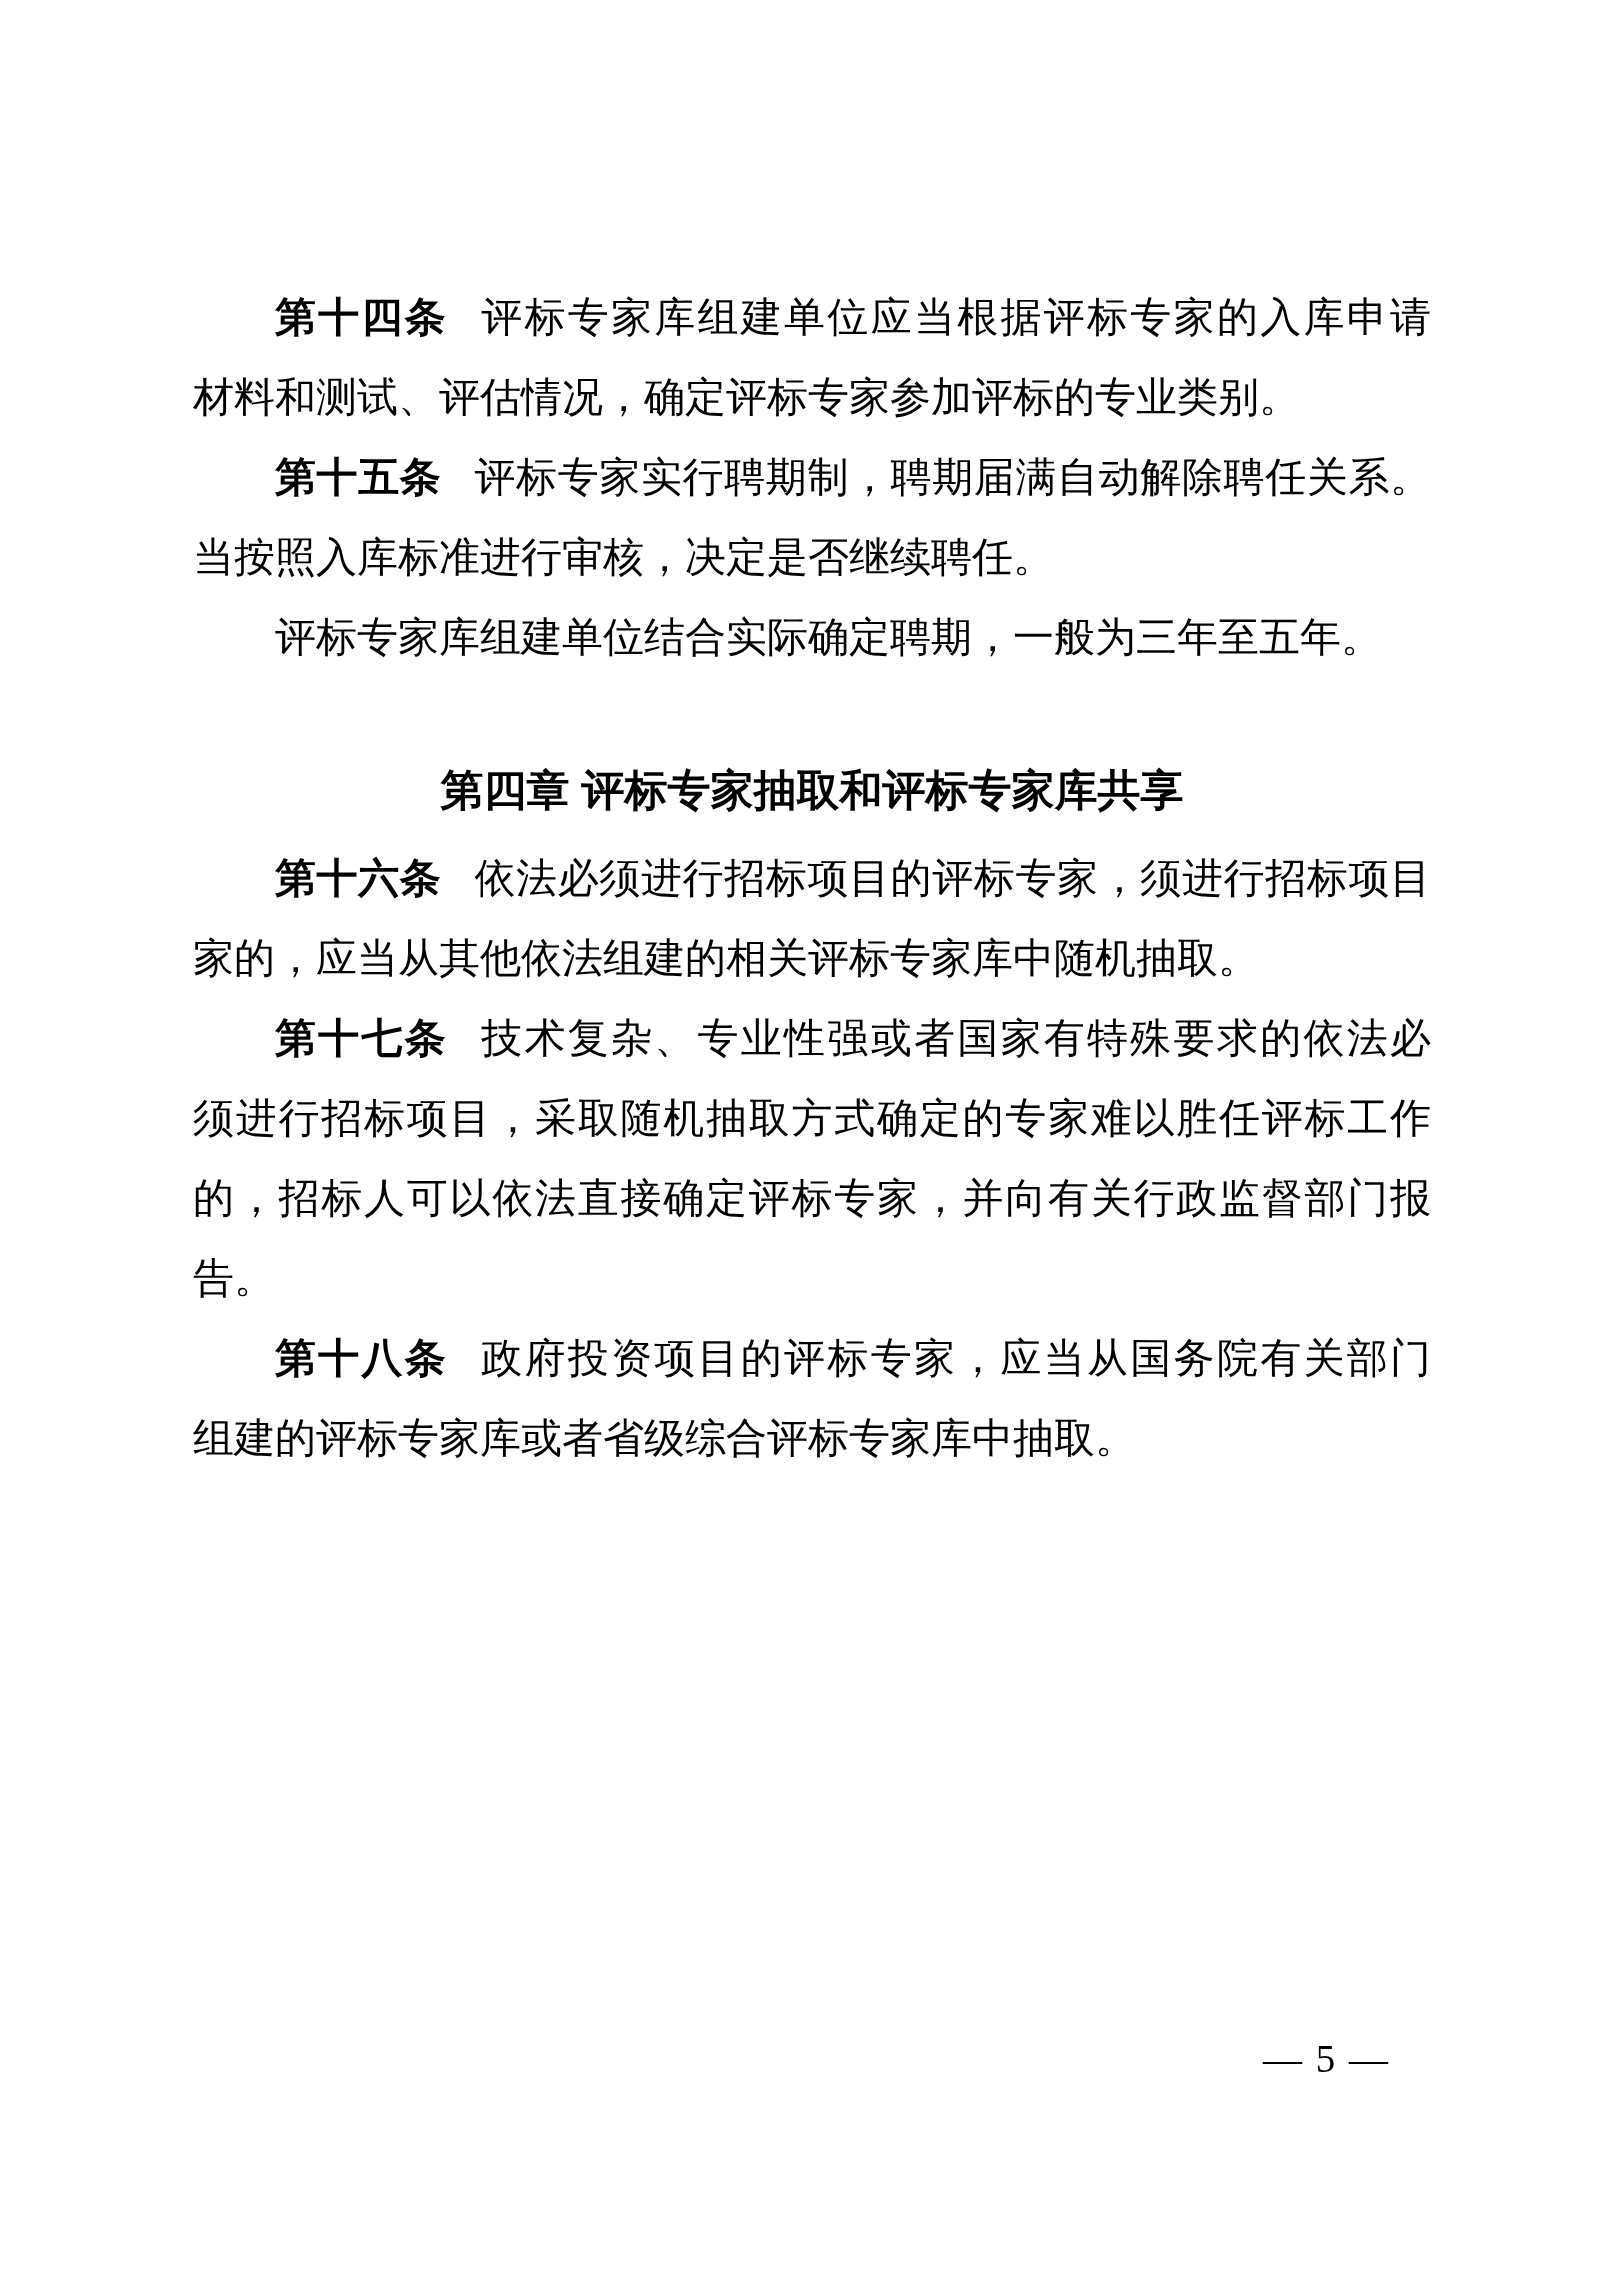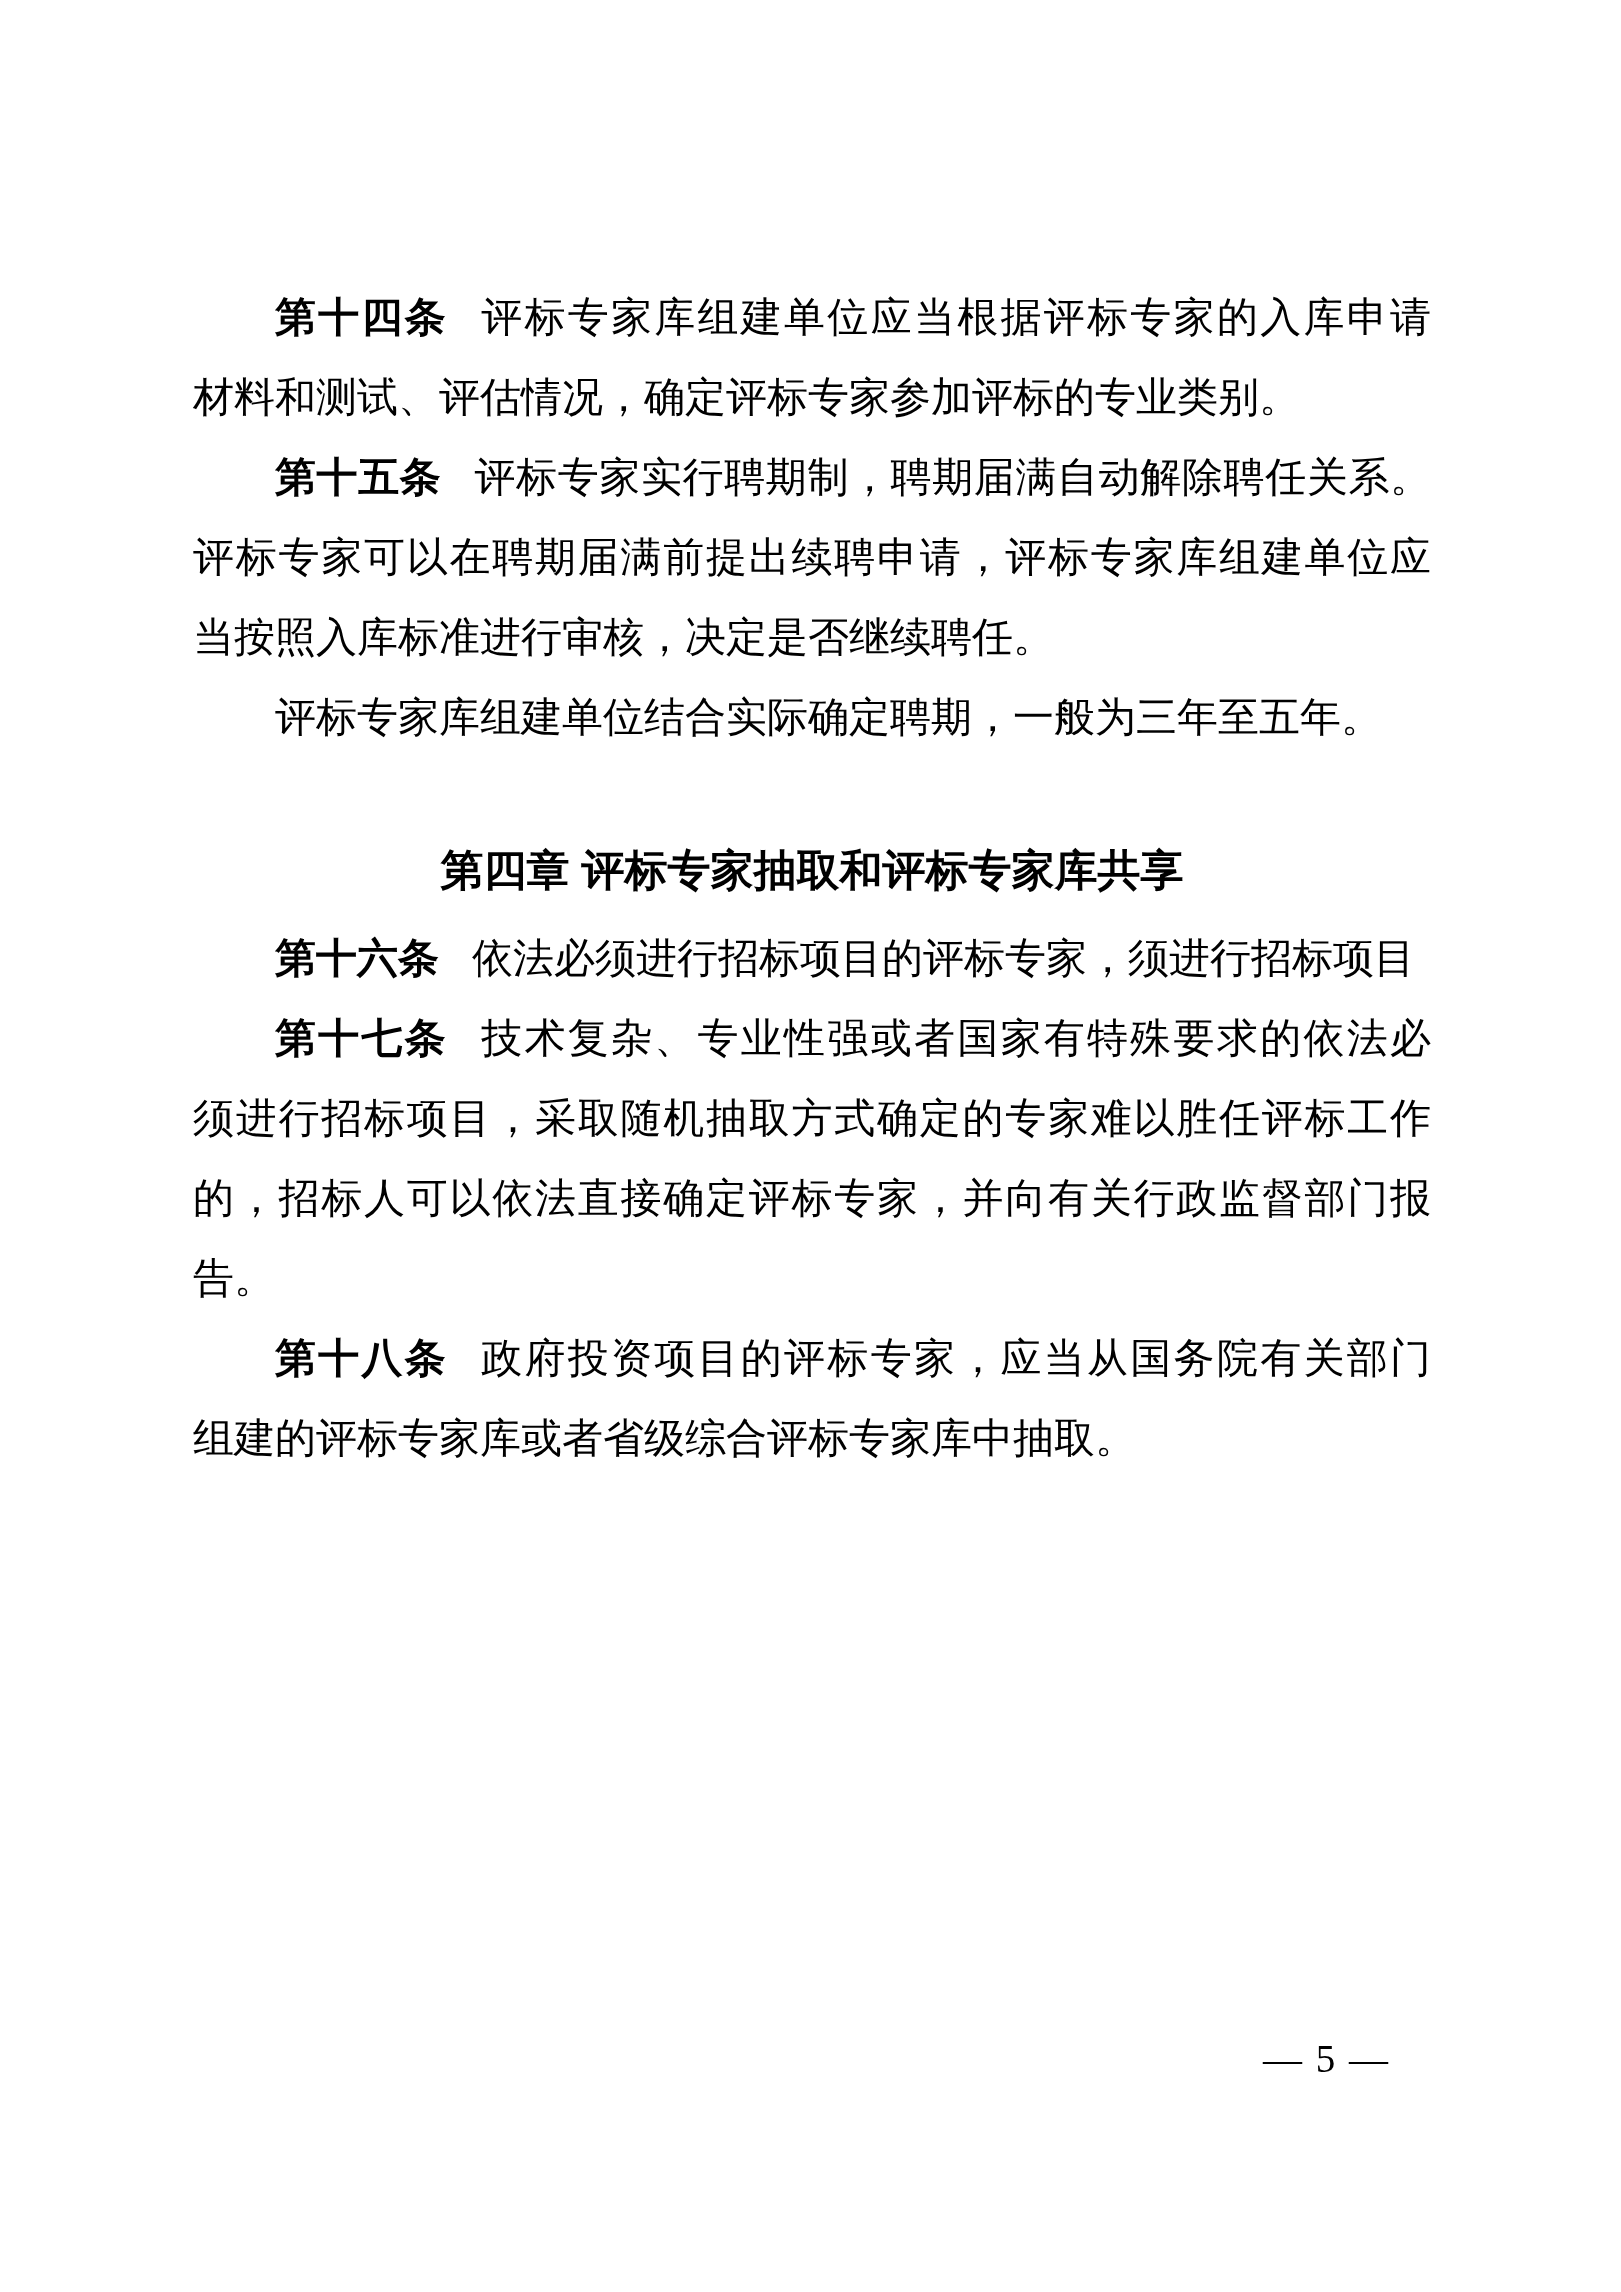--- a/index.html
+++ b/index.html
@@ -73,29 +73,29 @@
 <body>
 
 <div class="page">
   <div class="doc-body">
       <div class="para">
         <div class="line first"><span class="article-label">第十四条</span><span>评标专家库组建单位应当根据评标专家的入库申请</span></div>
         <div class="line"><span>材料和测试、评估情况，确定评标专家参加评标的专业类别。</span></div>
       </div>
       <div class="para">
         <div class="line first"><span class="article-label">第十五条</span><span>评标专家实行聘期制，聘期届满自动解除聘任关系。</span></div>
-        <div class="line"><span>评标专家可以在聘期届满前提出续聘申请，评标专家库组建单位应</span></div>
         <div class="line"><span>当按照入库标准进行审核，决定是否继续聘任。</span></div>
       </div>
       <div class="para">
         <div class="line first"><span>评标专家库组建单位结合实际确定聘期，一般为三年至五年。</span></div>
       </div>
       <div class="chapter-heading">第四章 评标专家抽取和评标专家库共享</div>
       <div class="para">
         <div class="line first"><span class="article-label">第十六条</span><span>依法必须进行招标项目的评标专家，须进行招标项目</span></div>
+        <div class="line"><span>家的，应当从其他依法组建的相关评标专家库中随机抽取。</span></div>
       </div>
       <div class="para">
         <div class="line first"><span class="article-label">第十七条</span><span>技术复杂、专业性强或者国家有特殊要求的依法必</span></div>
         <div class="line"><span>须进行招标项目，采取随机抽取方式确定的专家难以胜任评标工作</span></div>
         <div class="line"><span>的，招标人可以依法直接确定评标专家，并向有关行政监督部门报</span></div>
         <div class="line"><span>告。</span></div>
       </div>
       <div class="para">
         <div class="line first"><span class="article-label">第十八条</span><span>政府投资项目的评标专家，应当从国务院有关部门</span></div>
         <div class="line"><span>组建的评标专家库或者省级综合评标专家库中抽取。</span></div>

